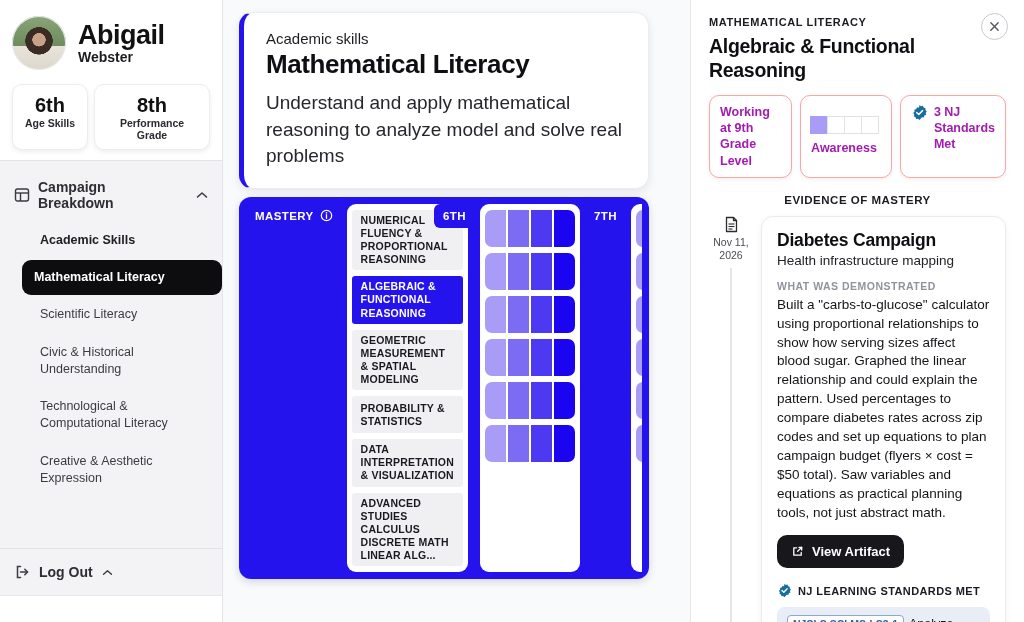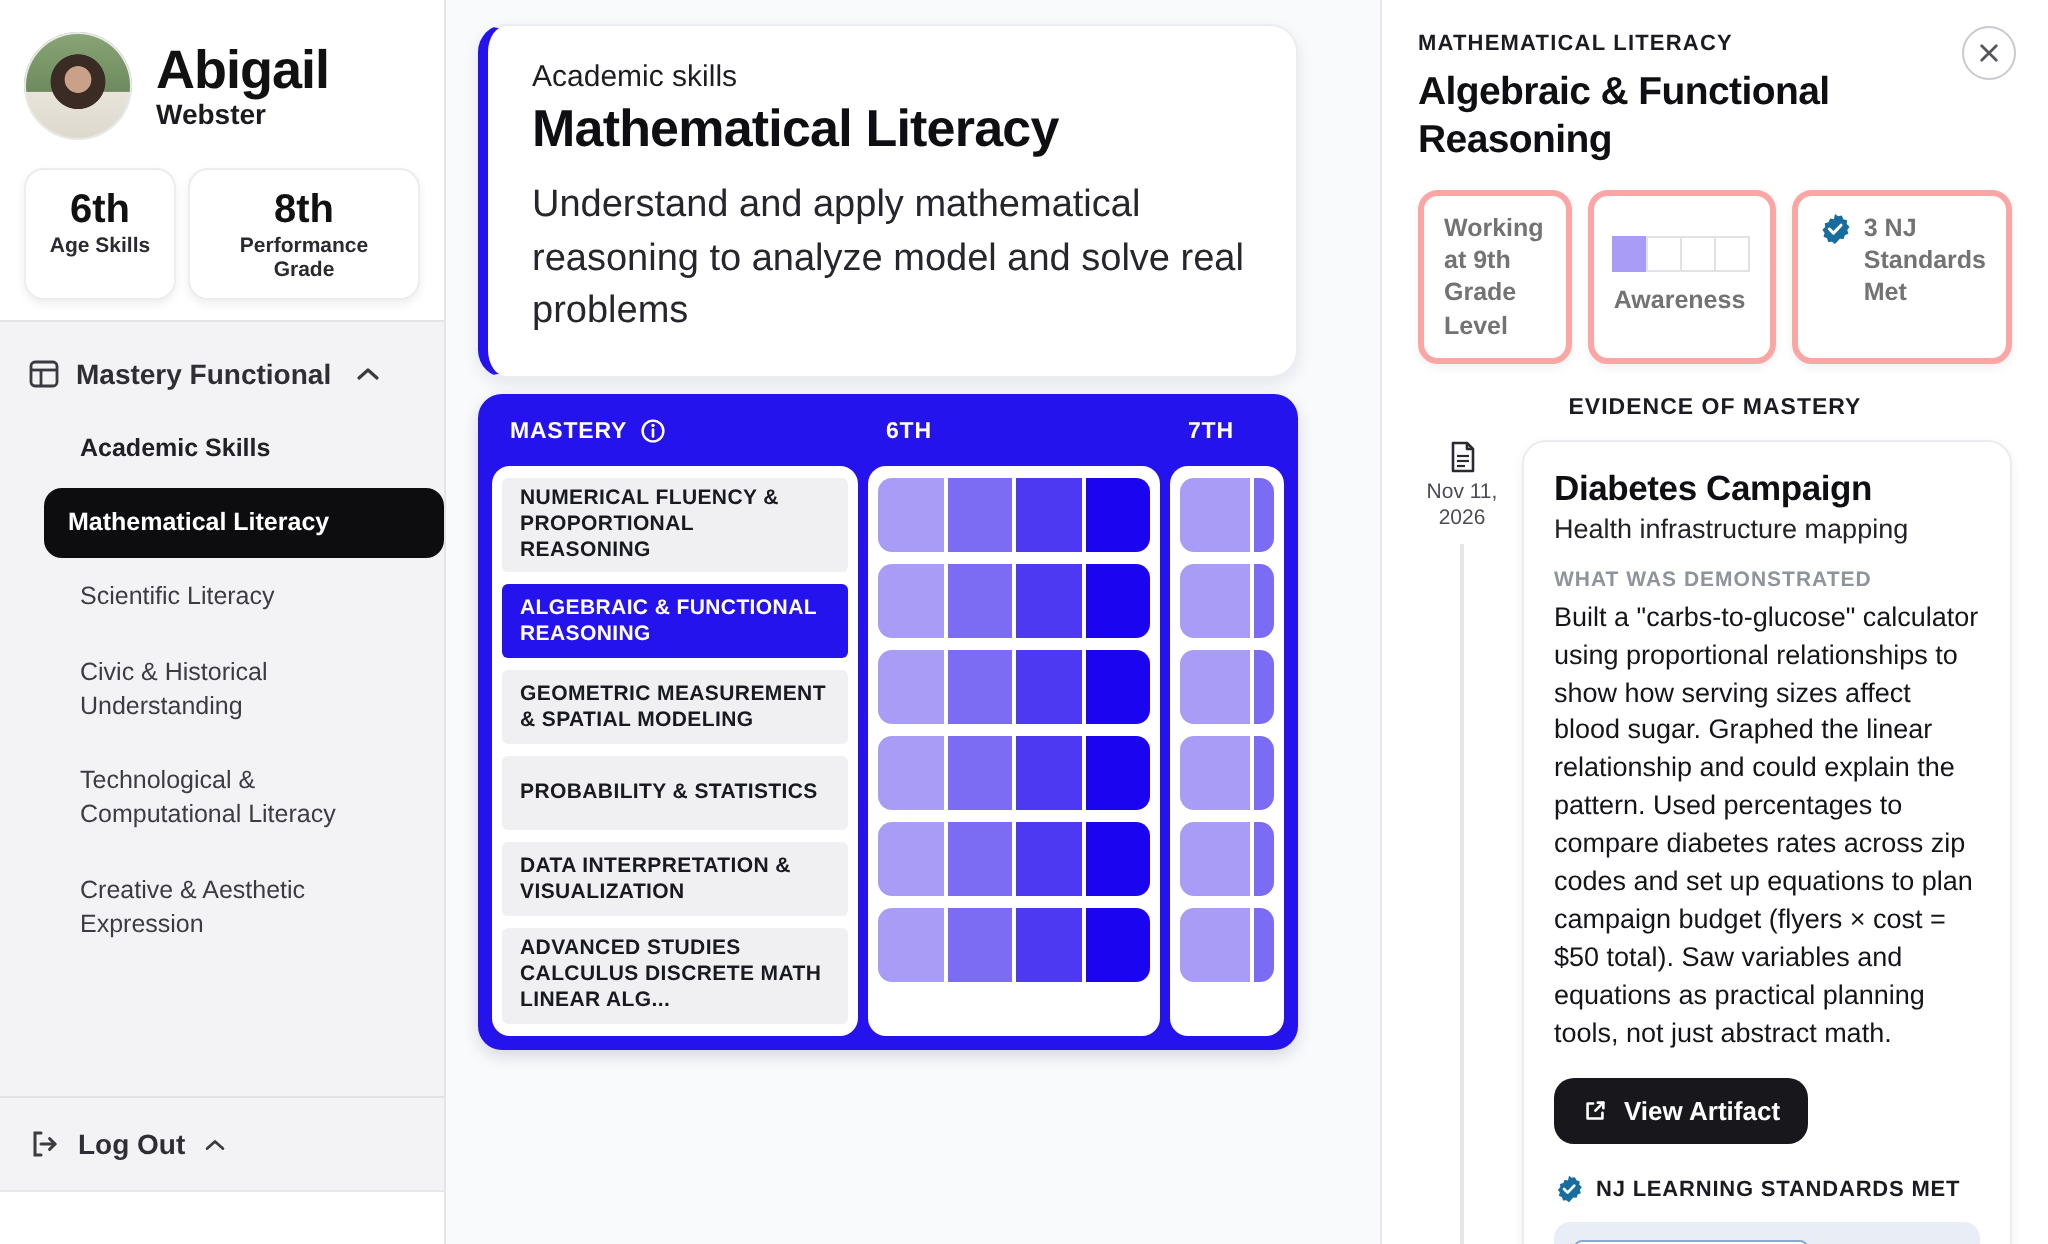--- a/index.html
+++ b/index.html
@@ -50,21 +50,21 @@
   .skill-card { width:410px; background:#fff; border-radius:14px;
     border:1px solid #ededf1; border-left:5px solid #2513ee;
     box-shadow:0 3px 8px rgba(25,20,80,.09); padding:17px 22px 18px; }
   .skill-eyebrow { font-size:15px; color:#1d1d22; }
   .skill-title { font-size:26px; font-weight:800; letter-spacing:-0.4px; color:#0f0f13; margin:2px 0 10px; }
   .skill-desc { font-size:19px; color:#26262c; line-height:1.4; max-width:370px; }
 
   .mastery-wrap { width:410px; margin-top:8px; background:#2513ee; border-radius:12px;
     padding:7px; box-shadow:0 3px 8px rgba(25,20,80,.15); }
   .mastery-grid { display:flex; gap:5px; }
-  .m-col { display:flex; flex-direction:column; gap:5px; }
+  .m-col { display:flex; gap:5px; }
   .m-col-labels { width:183px; }
   .m-col-6 { width:146px; }
   .m-col-7 { flex:1; overflow:hidden; }
   .m-head { height:24px; display:flex; align-items:center; gap:6px; padding:0 9px;
     color:#fff; font-size:11.5px; font-weight:700; letter-spacing:.4px; background:#2513ee; border-radius:6px; }
   .m-card { background:#fff; border-radius:9px; padding:6px 5px; display:flex;
     flex-direction:column; gap:6px; flex:1; }
   .m-row.label { background:#f0f0f3; border-radius:3px; min-height:37px; display:flex;
     align-items:center; padding:4px 9px; font-size:10.5px; font-weight:800;
     letter-spacing:.2px; color:#191a20; line-height:1.25; cursor:pointer; text-transform:uppercase; }
@@ -76,23 +76,23 @@
   
   .panel { width:334px; min-width:334px; height:622px; background:#fff;
     border-left:1px solid #e7e7eb; padding:16px 18px; position:relative; overflow:hidden; }
   .panel-eyebrow { font-size:11px; font-weight:700; letter-spacing:.6px; color:#1b1b21; }
   .panel-title { font-size:19.5px; font-weight:800; letter-spacing:-0.3px; color:#0f0f13;
     line-height:1.25; margin:6px 0 12px; padding-right:40px; }
   .close-btn { position:absolute; top:13px; right:16px; width:27px; height:27px;
     border-radius:50%; border:1px solid #c9c9cf; background:#fff; display:flex;
     align-items:center; justify-content:center; cursor:pointer; color:#55555c; }
   .badge-row { display:flex; gap:8px; align-items:stretch; }
-  .pbadge { border:3px solid #fca5a5; border-radius:10px; background:#fff;
+  .pbadge { border:1px solid #fca5a5; border-radius:10px; background:#fff;
     box-shadow:0 2px 5px rgba(20,20,40,.06); padding:8px 10px; font-size:12.5px;
-    font-weight:600; color:#737373; line-height:1.3; }
+    font-weight:600; color:#a21caf; line-height:1.3; }
   .pbadge.grade { width:92px; }
   .pbadge.stage { width:102px; display:flex; flex-direction:column; justify-content:center; gap:6px; }
   .pbadge.standards { flex:1; display:flex; gap:6px; align-items:flex-start; }
   .pg-squares { display:flex; }
   .pg-sq { width:18px; height:18px; background:#fff; border:1px solid #e1e1e7; margin-left:-1px; }
   .pg-sq.fill { background:#a89cf6; border-color:#a89cf6; }
   .evidence-heading { font-size:11.5px; font-weight:700; letter-spacing:.5px; color:#1b1b21; margin:16px 0 10px;text-align:center; }
   .evidence { display:flex; gap:8px; }
   .timeline { width:44px; min-width:44px; display:flex; flex-direction:column; align-items:center; }
   .tl-date { font-size:10.5px; color:#4c4c53; text-align:center; line-height:1.25; margin-top:3px; }
@@ -141,21 +141,21 @@
 
   <div class="nav-section">
     <div class="nav-header">
       <span>
         <svg class="icon-svg" width="16" height="16" viewBox="0 0 16 16">
             <rect x="1.5" y="2" width="13" height="12" rx="2" fill="none" stroke="#3a3a40" stroke-width="1.4"></rect>
             <line x1="1.5" y1="6" x2="14.5" y2="6" stroke="#3a3a40" stroke-width="1.4"></line>
             <line x1="6.5" y1="6" x2="6.5" y2="14" stroke="#3a3a40" stroke-width="1.4"></line>
           </svg>
       </span>
-      <span>Mastery Functional</span>
+      <span>Campaign Breakdown</span>
       <span class="chev">
         <svg class="icon-svg" width="12" height="8" viewBox="0 0 12 8">
             <polyline points="1.5,6 6,2 10.5,6" fill="none" stroke="#3a3a40" stroke-width="1.6" stroke-linecap="round" stroke-linejoin="round"></polyline>
           </svg>
       </span>
     </div>
     <div>
         <div class="nav-item bold">Academic Skills</div>
         <div class="nav-item selected">Mathematical Literacy</div>
         <div class="nav-item">Scientific Literacy</div>

